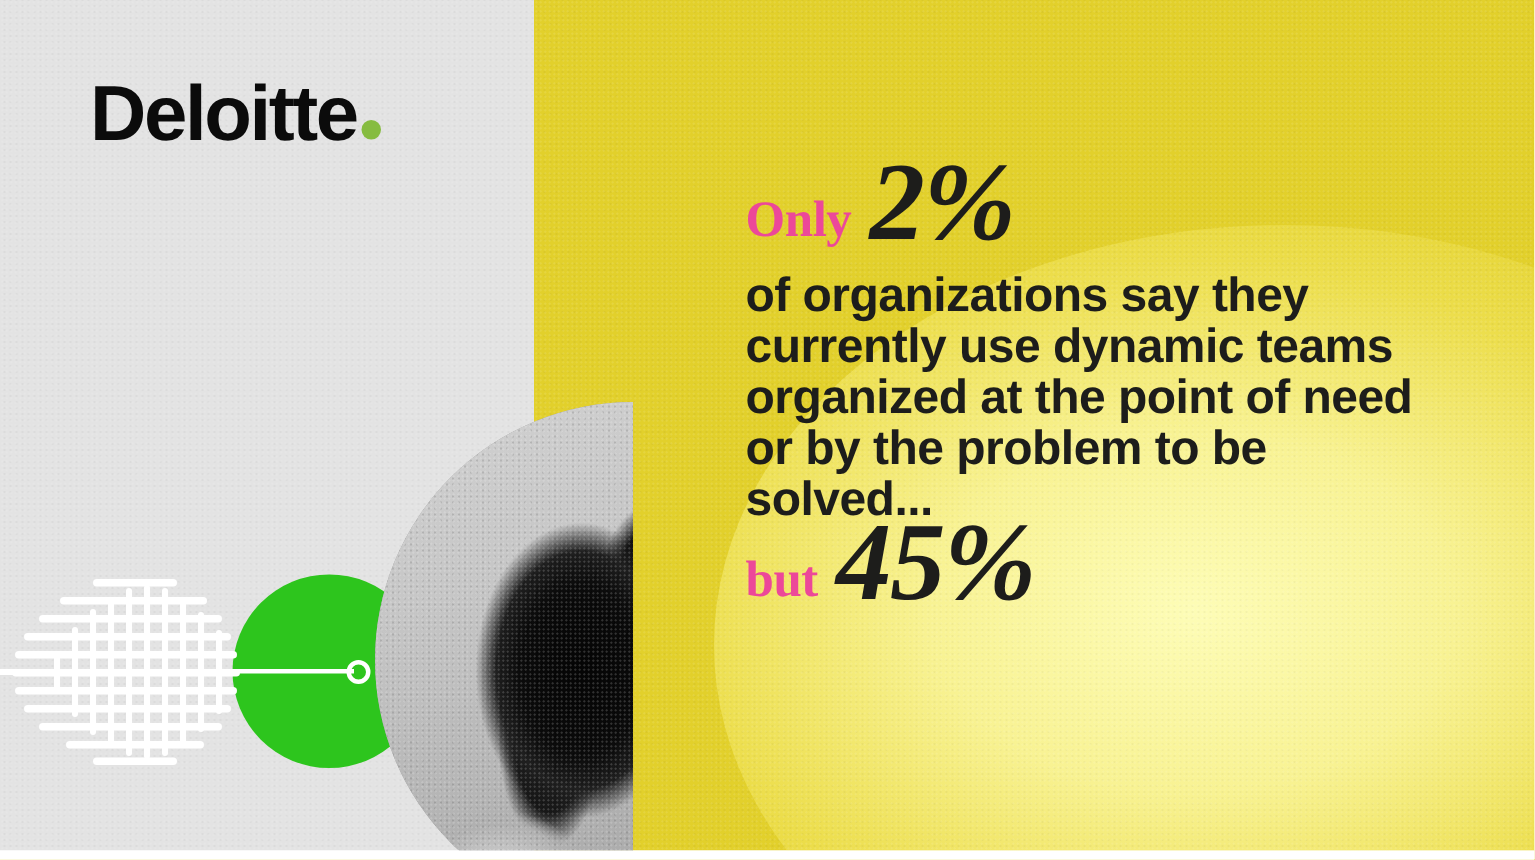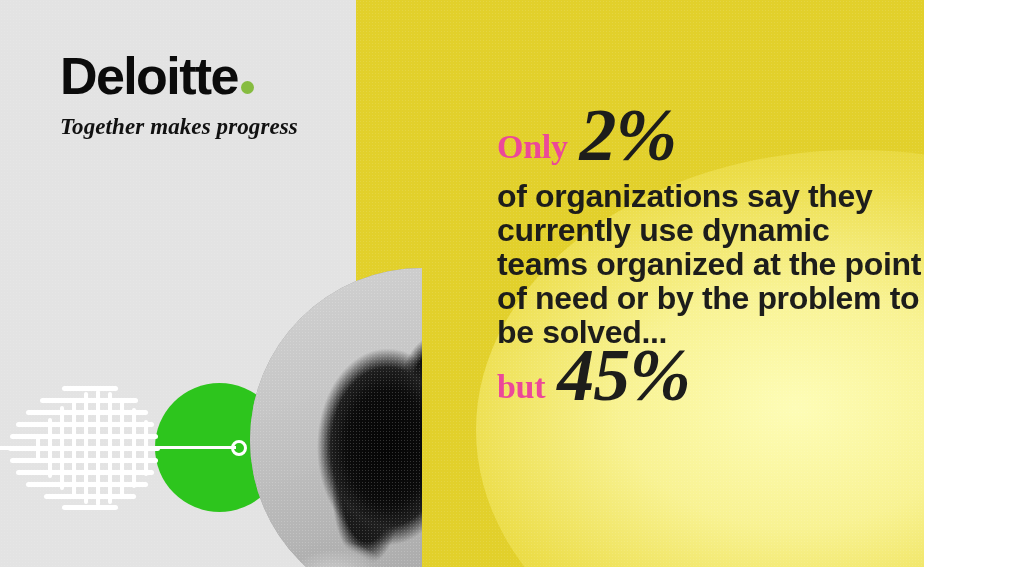--- a/index.html
+++ b/index.html
@@ -2,21 +2,21 @@
 <html><head>
 <meta charset="utf-8">
 <style>
   html, body {
     margin: 0;
     padding: 0;
     background: #ffffff;
   }
   .stage {
     position: relative;
-    width: 924px;
+    width: 1023px;
     height: 573px;
     overflow: hidden;
     background: #ffffff;
     font-family: "Liberation Sans", sans-serif;
   }
 
   
   .panel-gray {
     position: absolute;
     left: 0; top: 0;
@@ -286,21 +286,20 @@
 
   <div class="panel-yellow">
     <div class="yellow-glow"></div>
     <div class="noise"></div>
   </div>
 
   <div class="logo-block">
     <div>
       <span class="logo-word">Deloitte</span><span class="logo-dot"></span>
     </div>
-    <div class="logo-tagline">Together makes progress</div>
   </div>
 
   <div class="wave-graphic">
     <div class="wave-axis"></div>
     <div class="wbar" style="left:36px;  top:44px;  height:28px;"></div>
     <div class="wbar" style="left:48px;  top:28px;  height:60px;"></div>
     <div class="wbar" style="left:60px;  top:16px;  height:84px;"></div>
     <div class="wbar" style="left:72px;  top:8px;   height:100px;"></div>
     <div class="wbar" style="left:84px;  top:2px;   height:112px;"></div>
     <div class="wbar" style="left:96px;  top:0px;   height:116px;"></div>

